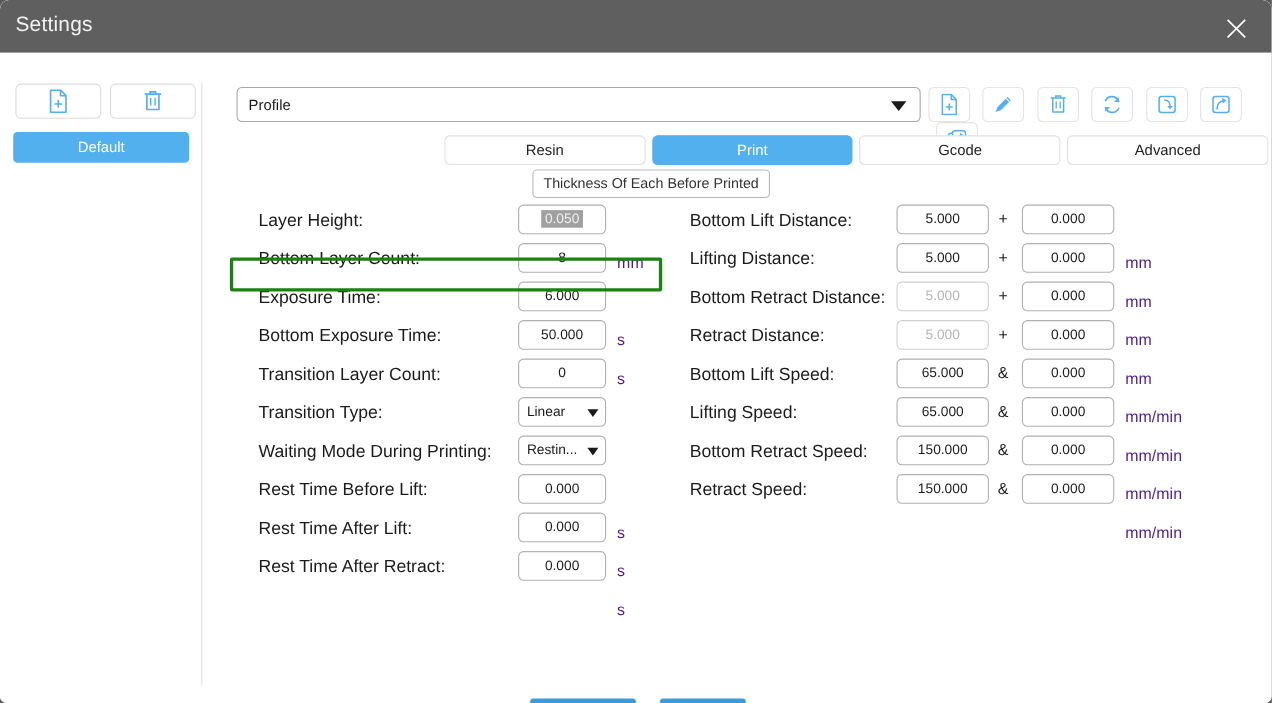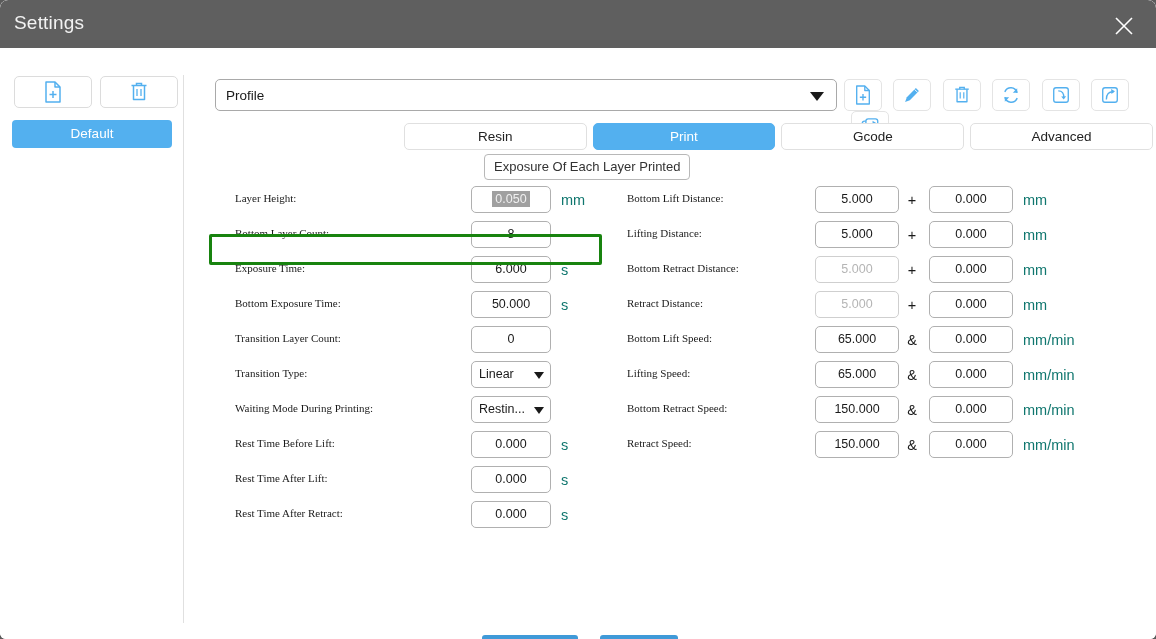--- a/index.html
+++ b/index.html
@@ -169,24 +169,23 @@
   .form { position: absolute; left: 0; top: 138px; width: 972px; }
 
   .col-left  { position: absolute; left: 20px;  top: 0; width: 400px; }
   .col-right { position: absolute; left: 412px; top: 0; width: 560px; }
 
   .row { position: relative; height: 35px; }
 
   .lbl {
     position: absolute;
     left: 16px; top: 6px;
-    font-size: 11px;
+    font-size: 16px;
     color: #1a1a1a;
     white-space: nowrap;
-    font-family: Liberation Serif, serif;
   }
 
   .field {
     position: absolute;
     height: 27px;
     border: 1px solid #b0b0b0;
     border-radius: 5px;
     background: #ffffff;
     font-size: 12.5px;
     color: #1a1a1a;
@@ -201,21 +200,22 @@
   }
   .field.sel .sel-text {
     background: #a0a0a0;
     color: #f0f0f0;
     padding: 1px 3px;
   }
 
   .unit {
     position: absolute;
     font-size: 14.5px;
-    color: #0f766e;
+    color: #4c1d95;
+    margin-top: 40px;
   }
   .op {
     position: absolute;
     font-size: 14.5px;
     color: #1a1a1a;
     text-align: center;
     width: 14px;
   }
 
   .combo {
@@ -372,21 +372,21 @@
         </div>
       </div>
 
       <div class="tabs">
           <div class="tab" style="left: 188.8px; width: 182.8px;">Resin</div>
           <div class="tab" style="left: 566.4px; width: 182.8px;">Gcode</div>
           <div class="tab active" style="left: 377.6px; width: 182.8px;">Print</div>
           <div class="tab" style="left: 755.2px; width: 182.8px;">Advanced</div>
         </div>
 
-      <div class="tooltip">Exposure Of Each Layer Printed</div>
+      <div class="tooltip">Thickness Of Each Before Printed</div>
 
       <div class="form">
         <div class="col-left">
             <div class="row">
               <div class="lbl">Layer Height:</div>
               <div class="field sel"><span class="sel-text">0.050</span></div>
               <div class="unit">mm</div>
             </div>
             <div class="row">
               <div class="lbl">Bottom Layer Count:</div>

